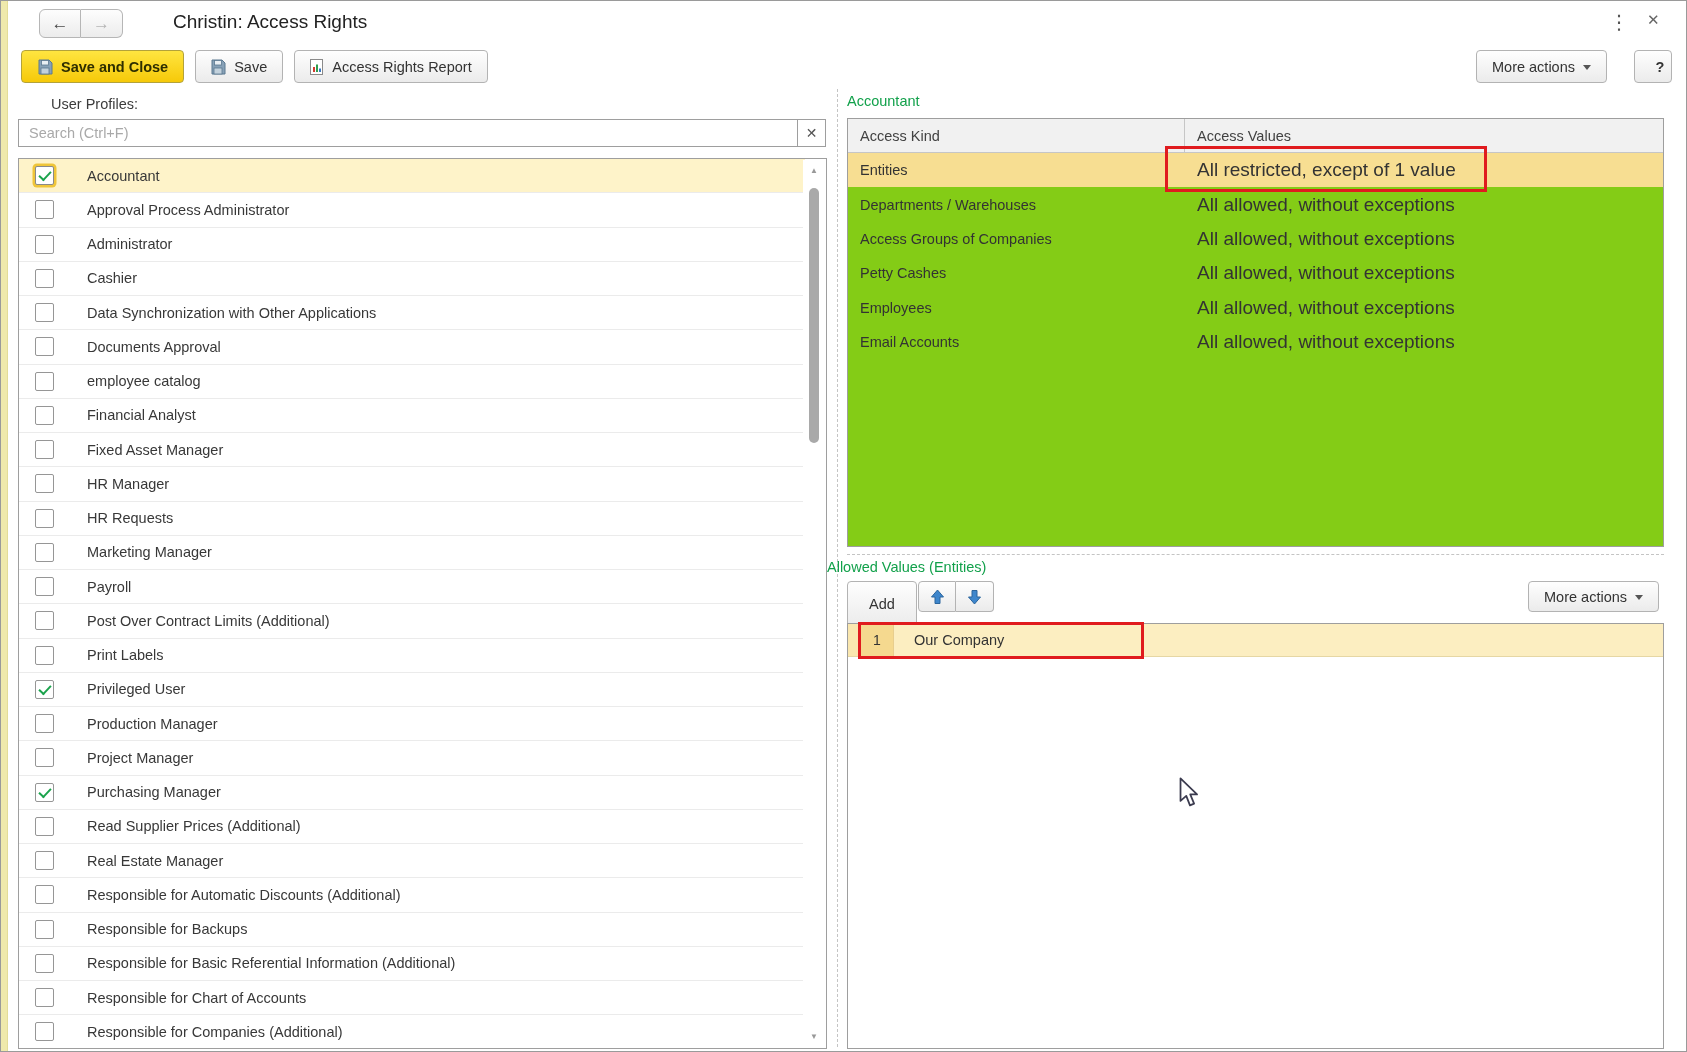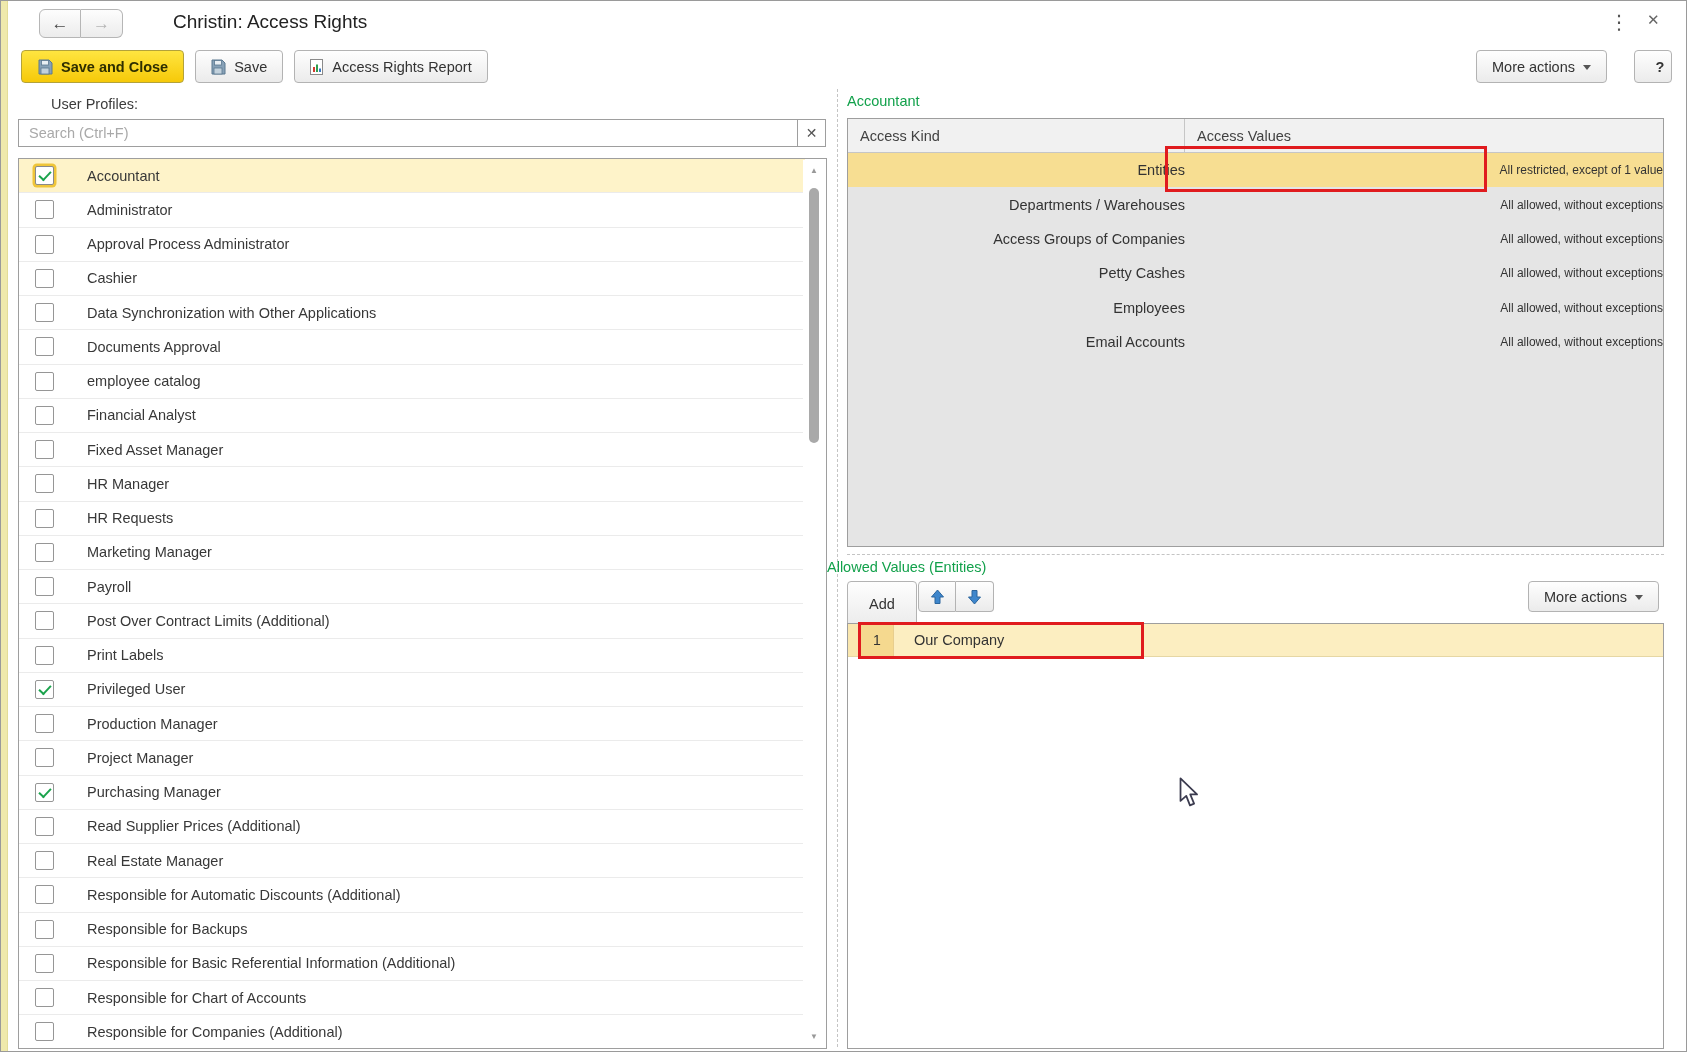--- a/index.html
+++ b/index.html
@@ -48,29 +48,29 @@
 
   
   .v-split { position:absolute; left:836px; top:88px; bottom:4px; border-left:1px dashed #c4c4c4; }
   .h-split { position:absolute; left:846px; top:553px; width:817px; border-top:1px dashed #c4c4c4; }
 
   
   .green-label { position:absolute; font-size:14.5px; color:#12A14B; white-space:nowrap; }
   .acct-label { left:846px; top:92px; }
   .allowed-label { left:826px; top:558px; }
 
-  .access-table { position:absolute; left:846px; top:117px; width:817px; height:429px; border:1px solid #9e9e9e; background:#e5e5e5;text-align:right; }
+  .access-table { position:absolute; left:846px; top:117px; width:817px; height:429px; border:1px solid #9e9e9e; background:#84cc16; }
   .at-header { display:flex; height:34px; background:#f1f1f1; border-bottom:1px solid #c6c6c6; }
   .at-header .hc { display:flex; align-items:center; padding-left:12px; font-size:14.5px; color:#424242; }
   .at-header .hc.c1 { width:337px; border-right:1px solid #c6c6c6; }
   .at-header .hc.c2 { flex:1; }
   .arow { display:flex; height:34.4px; align-items:center; }
   .arow.sel { background:#F7DE92; }
   .arow .kc { width:337px; padding-left:12px; font-size:14.5px; color:#333; }
-  .arow .vc { flex:1; padding-left:12px; font-size:12px; color:#333; }
+  .arow .vc { flex:1; padding-left:12px; font-size:19px; color:#333; }
   .redbox1 { position:absolute; left:317px; top:27px; width:322px; height:46px; border:3px solid #E01B1E; pointer-events:none; }
 
   
   .bottom-btns { position:absolute; top:580px; left:846px; right:24px; height:31px; }
   .btn-add { position:absolute; left:0; top:0; height:46px; width:70px; padding:0; }
   .arrow-group { position:absolute; left:71px; top:0; display:flex; }
   .btn-arrow { width:38px; height:31px; border:1px solid #b3b3b3; background:linear-gradient(#fefefe,#ebebeb); display:flex; align-items:center; justify-content:center; cursor:default; }
   .btn-arrow.up { border-radius:4px 0 0 4px; }
   .btn-arrow.down { border-radius:0 4px 4px 0; border-left:none; }
   .btn-more2 { position:absolute; left:681px; top:0; height:31px; }
@@ -148,25 +148,25 @@
       </div>
   </div>
 
   <div class="profiles-list" id="profilesList">
     <div class="lrow sel">
         <span class="cb on"></span>
         <span class="ltext">Accountant</span>
       </div>
       <div class="lrow">
         <span class="cb"></span>
+        <span class="ltext">Approval Process Administrator</span>
+      </div>
+      <div class="lrow">
+        <span class="cb"></span>
         <span class="ltext">Administrator</span>
-      </div>
-      <div class="lrow">
-        <span class="cb"></span>
-        <span class="ltext">Approval Process Administrator</span>
       </div>
       <div class="lrow">
         <span class="cb"></span>
         <span class="ltext">Cashier</span>
       </div>
       <div class="lrow">
         <span class="cb"></span>
         <span class="ltext">Data Synchronization with Other Applications</span>
       </div>
       <div class="lrow">

